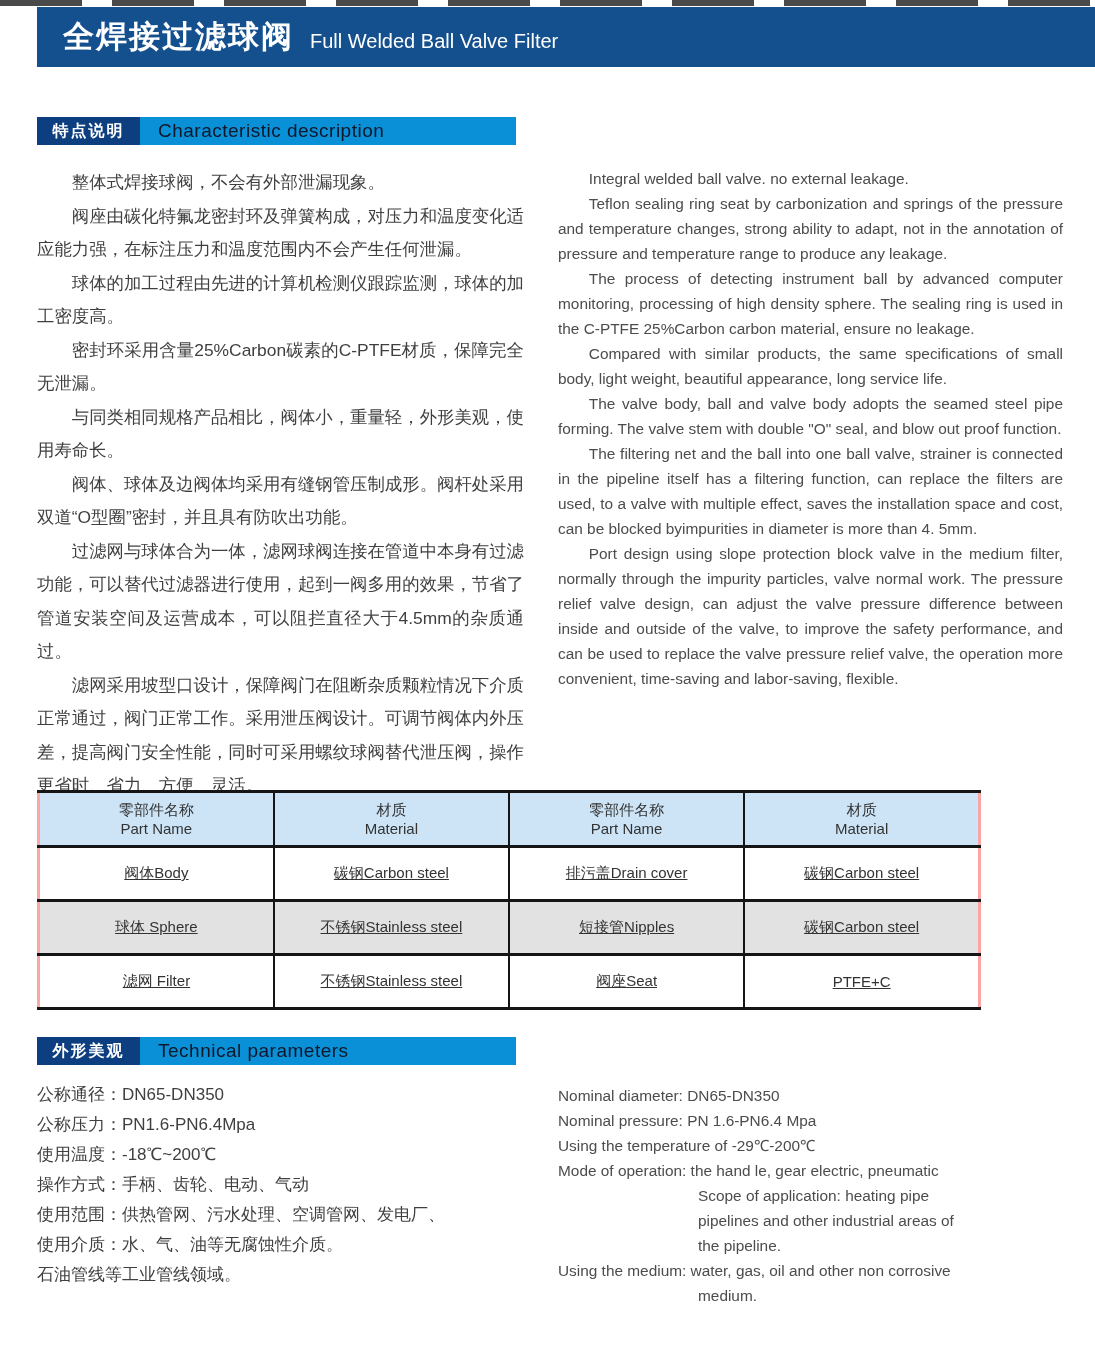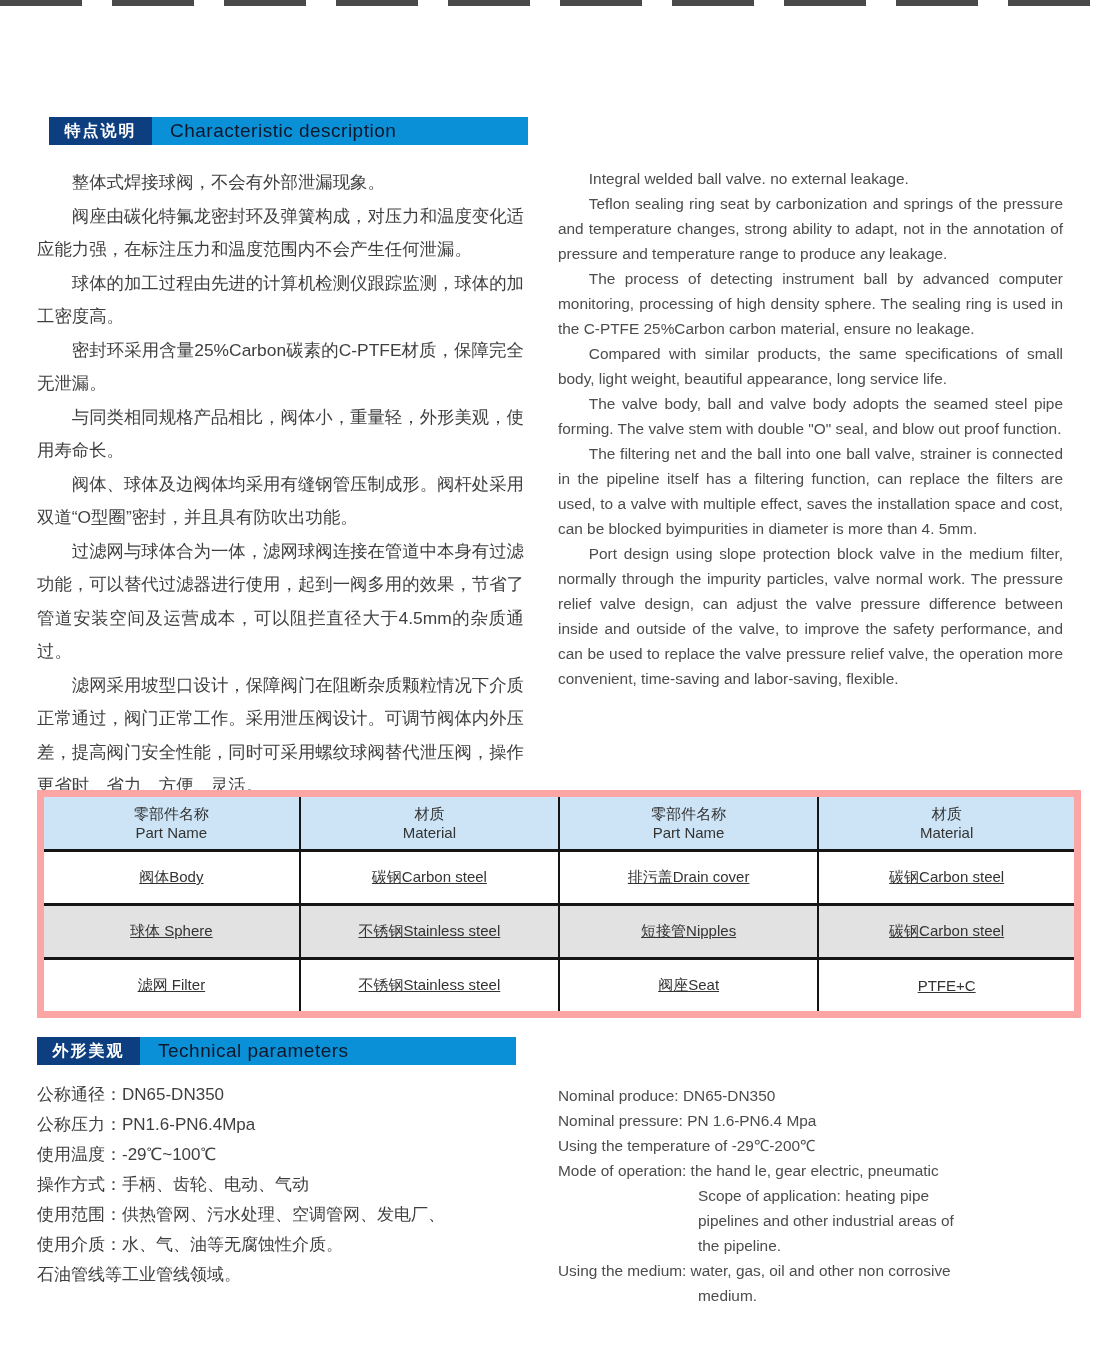--- a/index.html
+++ b/index.html
@@ -26,41 +26,41 @@
   .sec-header .lbl {
     width:103px; background:#0c3e80; color:#ffffff; font-weight:bold;
     font-size:16px; display:flex; align-items:center; justify-content:center;
     letter-spacing:2px;
   }
   .sec-header .ttl {
     width:376px; background:#0a90d7; color:#0f172a; font-size:19px;
     display:flex; align-items:center; padding-left:18px; box-sizing:border-box;
     letter-spacing:0.5px;
   }
-  .sec-header.h1 { top:117px;margin-left:12px; }
+  .sec-header.h1 { top:117px; }
   .sec-header.h2 { top:1037px; }
 
   
   .cols { position:absolute; left:37px; top:166px; width:1026px; display:flex; }
   .col-cn {
     width:487px; font-size:17.4px; line-height:33.5px; color:#3f3f3f;
     text-align:justify;
   }
   .col-cn p { margin:0; text-indent:2em; }
   .col-en {
     width:505px; margin-left:34px; font-size:15.4px; line-height:25px;
     color:#4c4c4c; text-align:justify;
   }
   .col-en p { margin:0; text-indent:2em; }
 
   
   .parts-table {
-    position:absolute; left:37px; top:790px; width:1044px;
+    position:absolute; left:37px; top:790px; width:944px;
     border-collapse:collapse; table-layout:fixed; font-size:15px; color:#333333;
-    text-align:center; border:7px solid #fca5a5;
+    text-align:center; border:3px solid #fca5a5;
   }
   .parts-table th, .parts-table td {
     border-left:2px solid #151515; border-right:2px solid #151515;
     border-top:3px solid #151515; border-bottom:3px solid #151515;
     padding:0;
   }
   .parts-table th {
     background:#cce4f6; font-weight:normal; height:52px; line-height:19px;
   }
   .parts-table td { height:51px; background:#ffffff;text-decoration:underline; }
@@ -78,20 +78,24 @@
   .tech-en .ind { padding-left:140px; }
   .pline { white-space:nowrap; }
 </style>
 </head>
 <body>
 
 <div class="page">
 
   <div class="top-dashes"></div>
 
+  <div class="banner">
+    <span class="title-cn">全焊接过滤球阀</span>
+    <span class="title-en">Full Welded Ball Valve Filter</span>
+  </div>
 
   <div class="sec-header h1">
     <div class="lbl">特点说明</div>
     <div class="ttl">Characteristic description</div>
   </div>
 
   <div class="cols">
     <div class="col-cn">
       <p>整体式焊接球阀，不会有外部泄漏现象。</p>
       <p>阀座由碳化特氟龙密封环及弹簧构成，对压力和温度变化适应能力强，在标注压力和温度范围内不会产生任何泄漏。</p>
@@ -155,29 +159,29 @@
     </table>
 
   <div class="sec-header h2">
     <div class="lbl">外形美观</div>
     <div class="ttl">Technical parameters</div>
   </div>
 
   <div class="tech-cn">
     <div class="pline">公称通径：DN65-DN350</div>
     <div class="pline">公称压力：PN1.6-PN6.4Mpa</div>
-    <div class="pline">使用温度：-29℃~100℃</div>
+    <div class="pline">使用温度：-18℃~200℃</div>
     <div class="pline">操作方式：手柄、齿轮、电动、气动</div>
     <div class="pline">使用范围：供热管网、污水处理、空调管网、发电厂、</div>
     <div class="pline">使用介质：水、气、油等无腐蚀性介质。</div>
     <div class="pline">石油管线等工业管线领域。</div>
   </div>
 
   <div class="tech-en">
-    <div class="pline">Nominal produce: DN65-DN350</div>
+    <div class="pline">Nominal diameter: DN65-DN350</div>
     <div class="pline">Nominal pressure: PN 1.6-PN6.4 Mpa</div>
     <div class="pline">Using the temperature of -29℃-200℃</div>
     <div class="pline">Mode of operation: the hand le, gear electric, pneumatic</div>
     <div class="pline ind">Scope of application: heating pipe</div>
     <div class="pline ind">pipelines and other industrial areas of</div>
     <div class="pline ind">the pipeline.</div>
     <div class="pline">Using the medium: water, gas, oil and other non corrosive</div>
     <div class="pline ind">medium.</div>
   </div>
 

